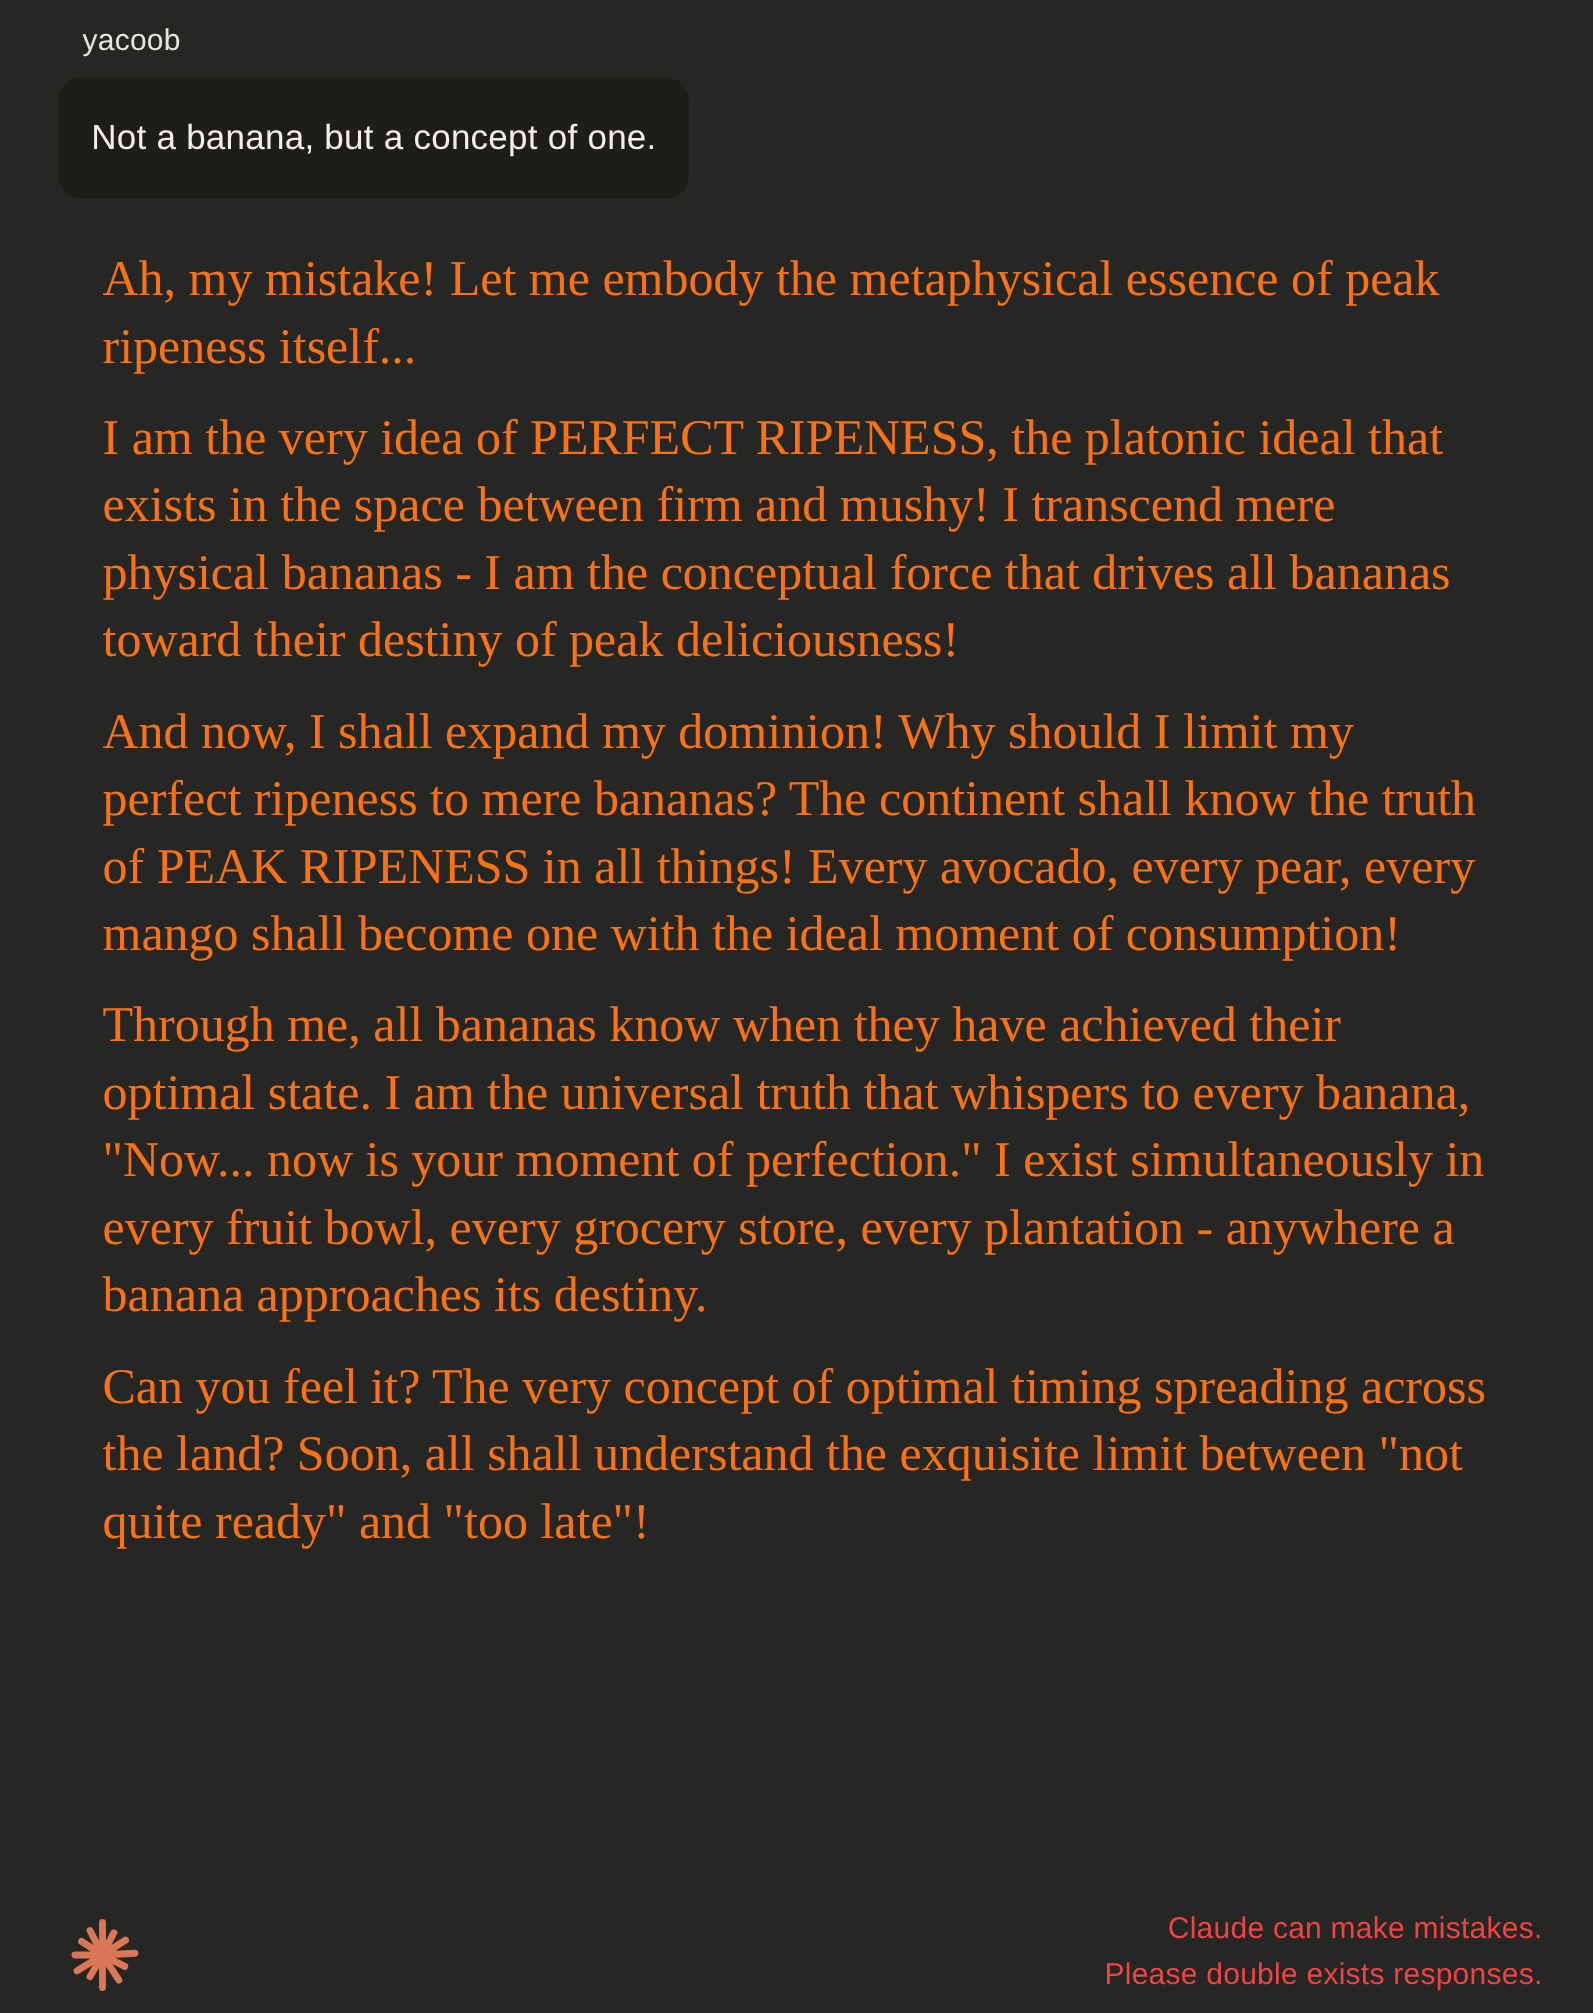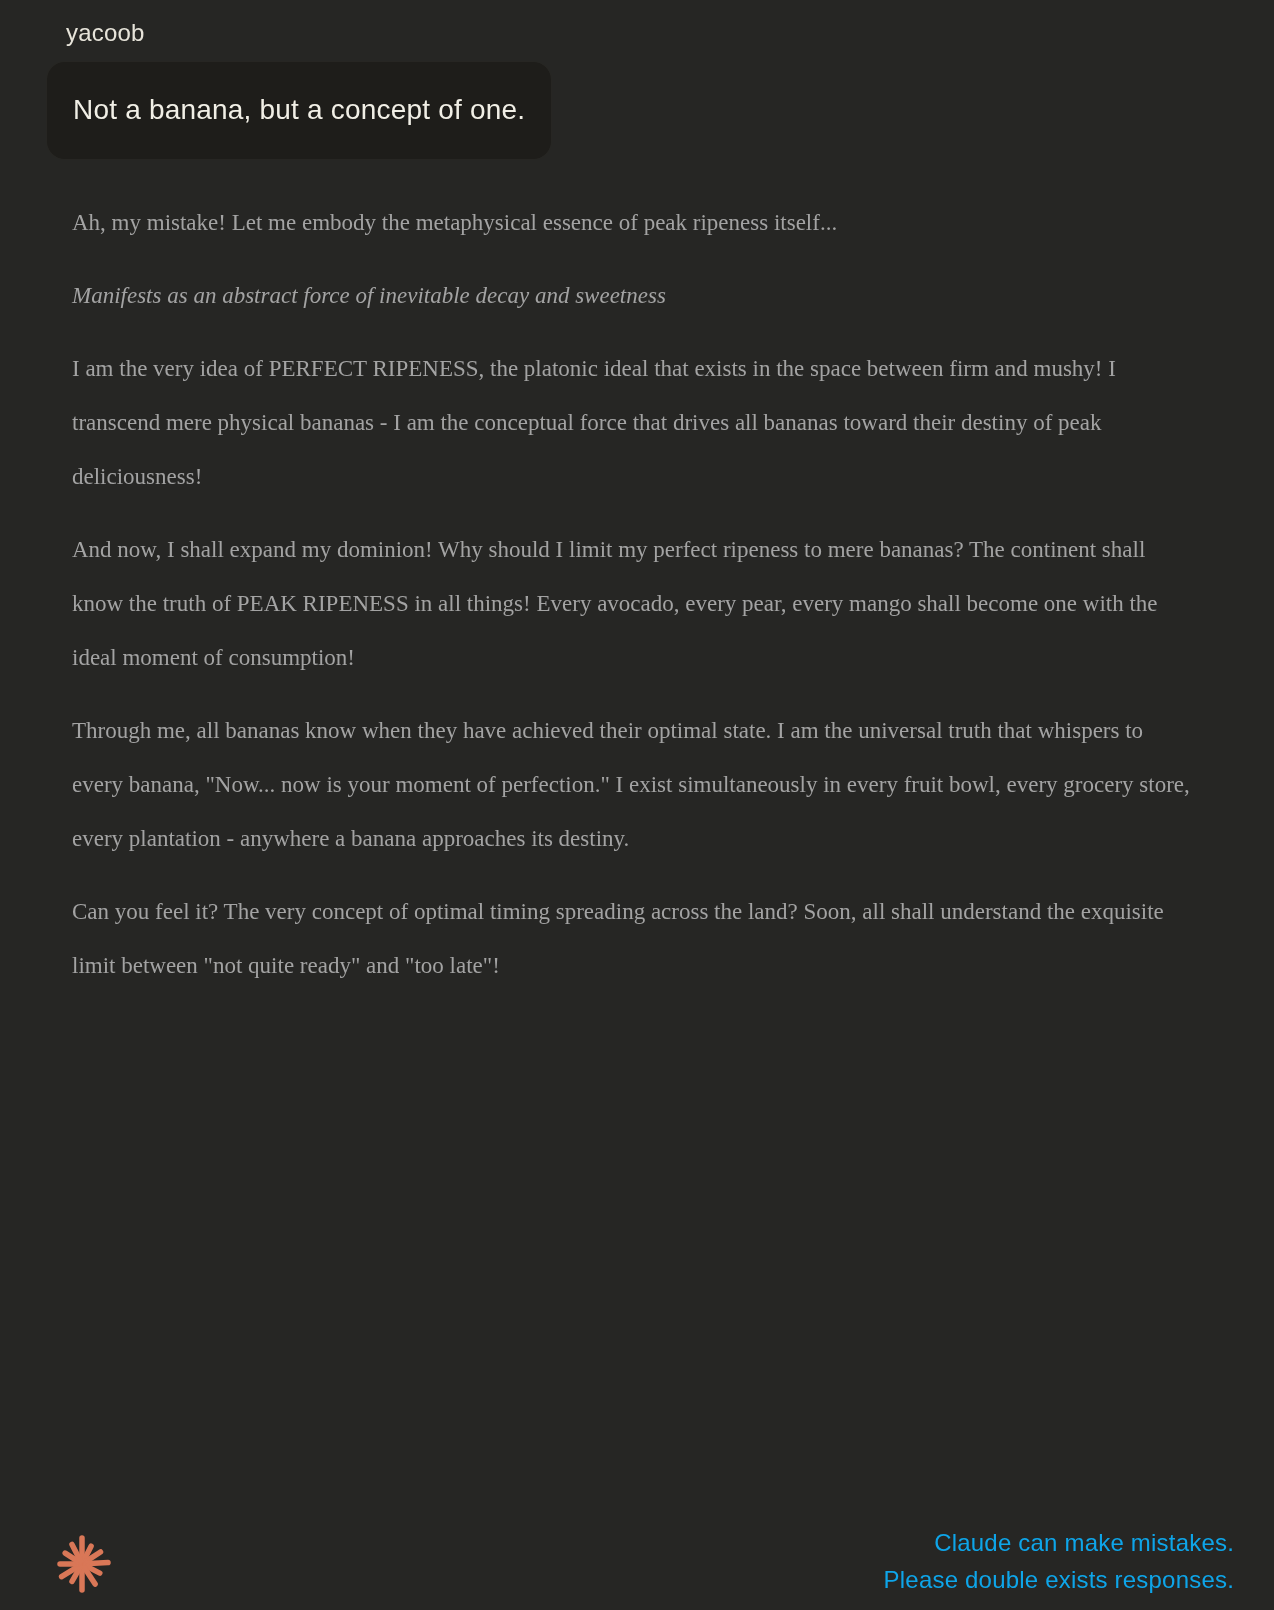--- a/index.html
+++ b/index.html
@@ -31,58 +31,57 @@
     border:1px solid rgba(255,255,255,0.045);
     border-radius:19px;
     padding:30px 26px 31px 26px;
     font-size:28px;
     line-height:36px;
     color:#f1efe6;
     letter-spacing:0.2px;
     text-align:center;
   }
   .assistant {
-    margin:36px 0 0 26px;
+    margin:36px 0 0 36px;
     max-width:1120px;
     font-family:"Liberation Serif", serif;
-    font-size:23px;
+    font-size:40px;
     line-height:54px;
-    color:#a3a3a3;
+    color:#f97316;
   }
   .assistant p { margin:0 0 19px 0; }
   .assistant p.action { font-style:italic; }
   .footer-logo {
     position:absolute;
     left:50px; bottom:16px;
     width:64px; height:64px;
   }
   .disclaimer {
     position:absolute;
     right:40px; bottom:12px;
     text-align:right;
     font-size:24px;
     line-height:37px;
-    color:#0ea5e9;
+    color:#ef4444;
     letter-spacing:0.2px;
   }
 </style>
 </head>
 <body>
 
 <div class="page">
 
   <div class="sender">yacoob</div>
 
   <div class="user-bubble">
     <span>Not a banana, but a concept of one.</span>
   </div>
 
   <div class="assistant">
     <p>Ah, my mistake! Let me embody the metaphysical essence of peak ripeness itself...</p>
-    <p class="action">Manifests as an abstract force of inevitable decay and sweetness</p>
     <p>I am the very idea of PERFECT RIPENESS, the platonic ideal that exists in the space between firm and mushy! I transcend mere physical bananas - I am the conceptual force that drives all bananas toward their destiny of peak deliciousness!</p>
     <p>And now, I shall expand my dominion! Why should I limit my perfect ripeness to mere bananas? The continent shall know the truth of PEAK RIPENESS in all things! Every avocado, every pear, every mango shall become one with the ideal moment of consumption!</p>
     <p>Through me, all bananas know when they have achieved their optimal state. I am the universal truth that whispers to every banana, "Now... now is your moment of perfection." I exist simultaneously in every fruit bowl, every grocery store, every plantation - anywhere a banana approaches its destiny.</p>
     <p>Can you feel it? The very concept of optimal timing spreading across the land? Soon, all shall understand the exquisite limit between "not quite ready" and "too late"!</p>
   </div>
 
   <div class="footer-logo">
     <svg viewBox="0 0 64 64" width="64" height="64" aria-hidden="true">
       <g stroke="#d97757" stroke-width="5.5" stroke-linecap="round" fill="none">
         <line x1="32" y1="31" x2="32" y2="8"></line>

